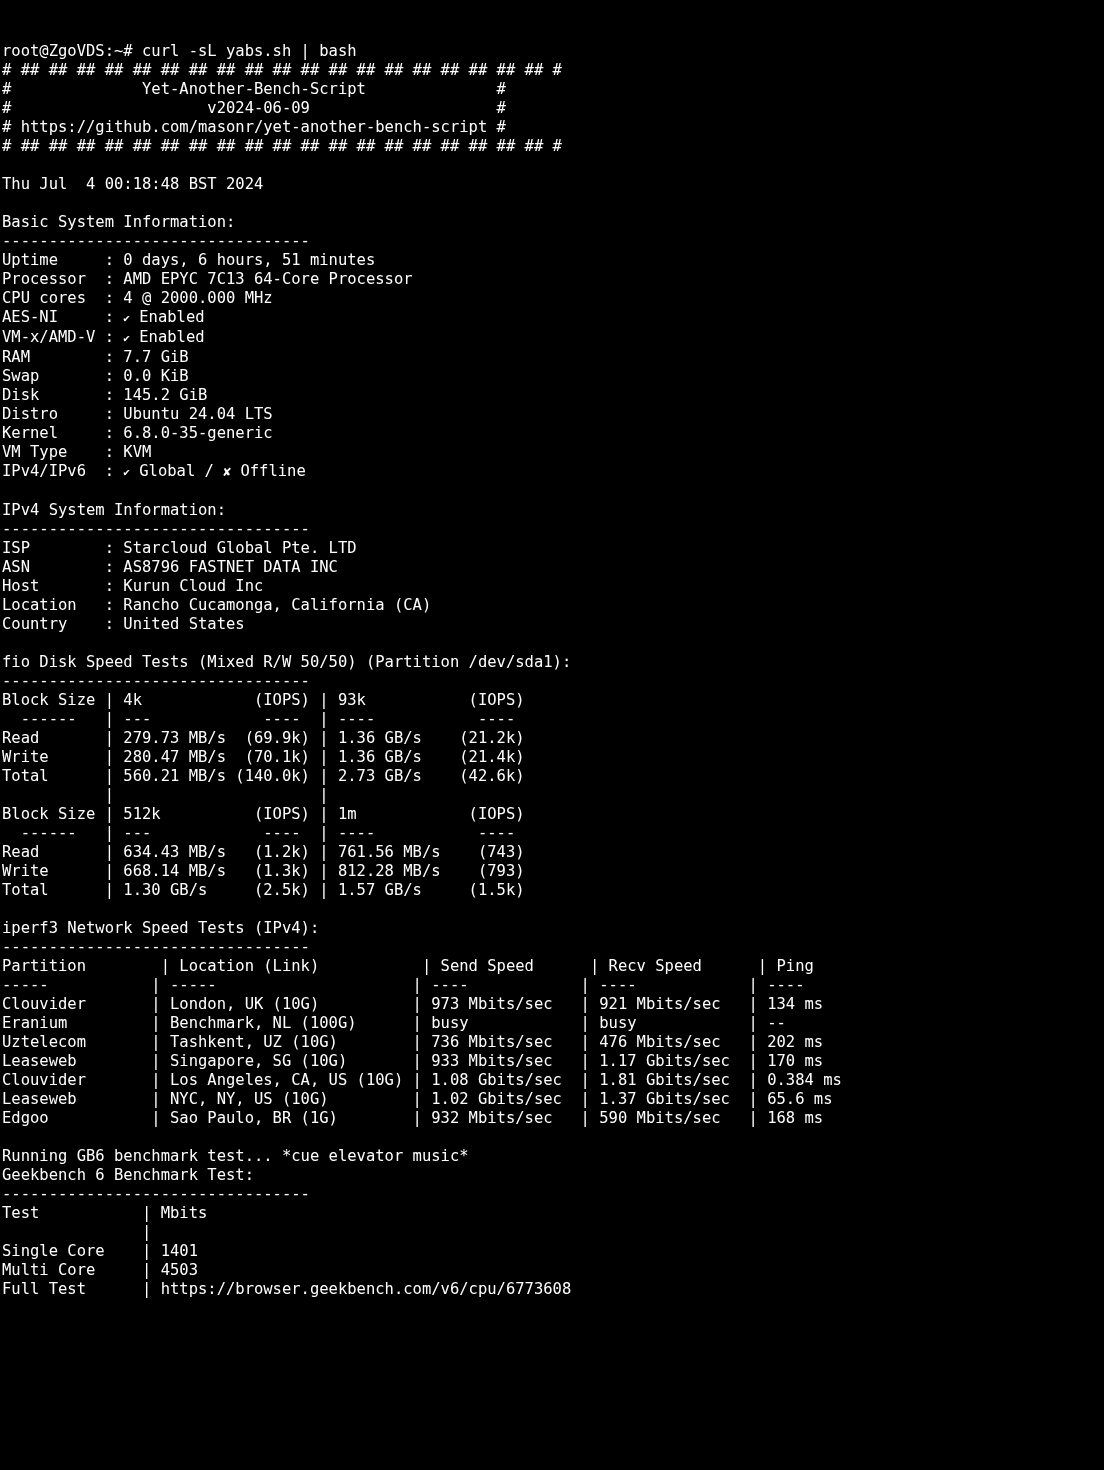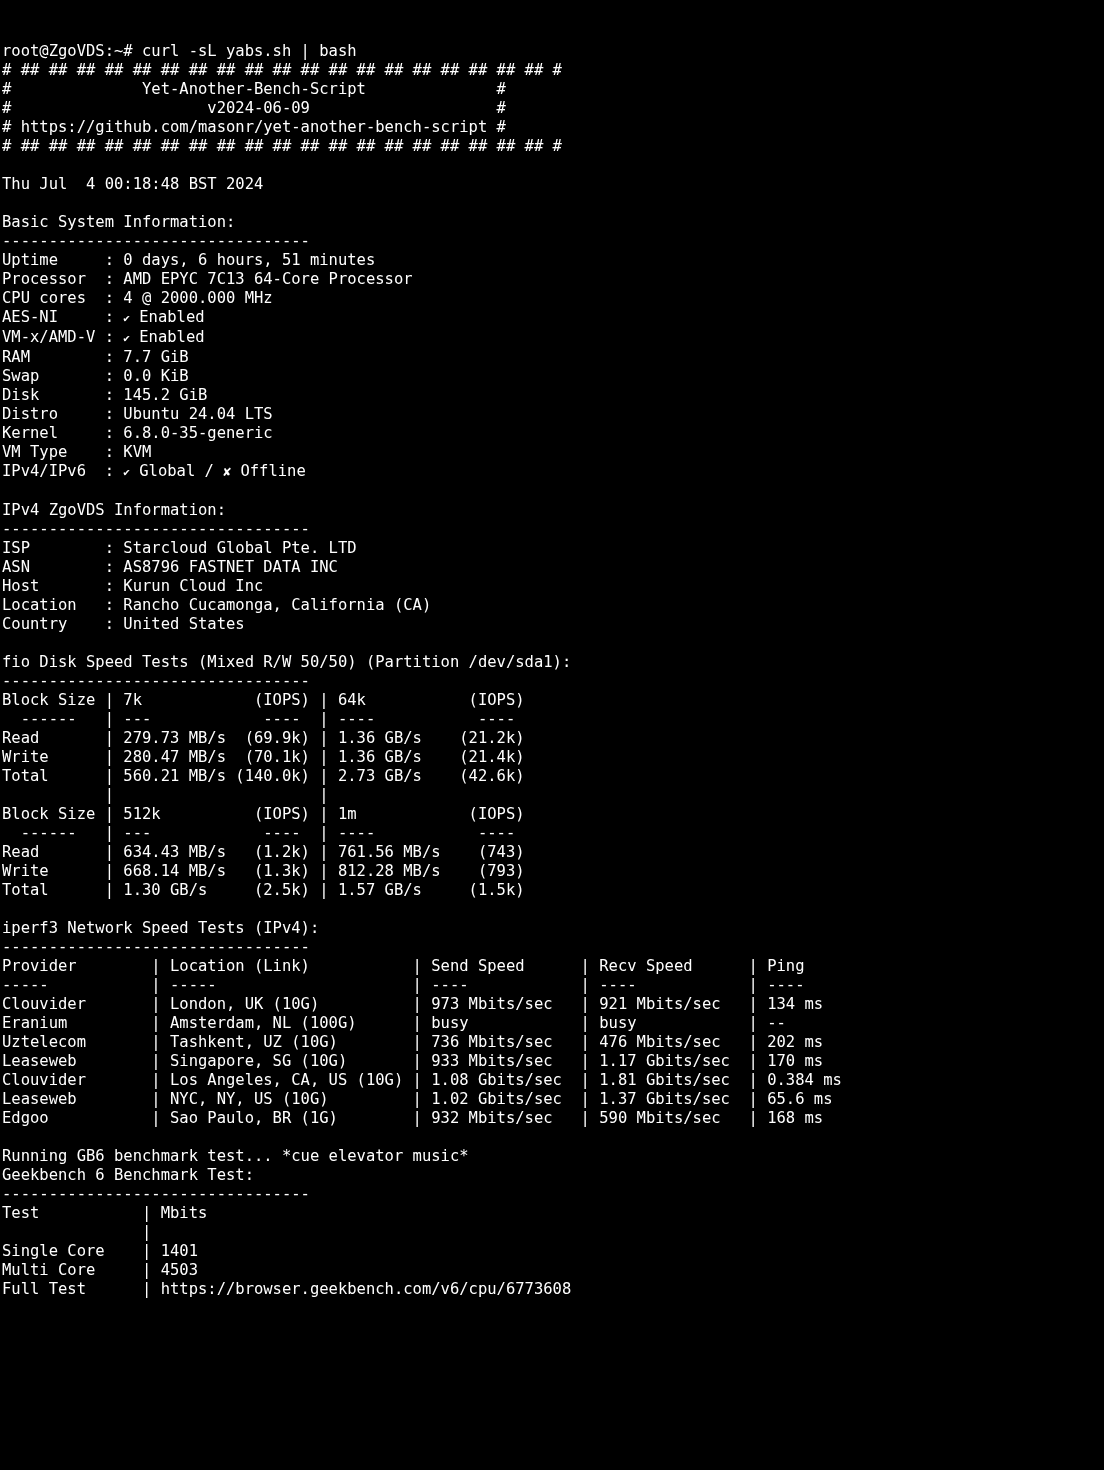--- a/index.html
+++ b/index.html
@@ -37,48 +37,48 @@
 <span>AES-NI     : </span><span class="check"></span><span> Enabled</span>
 <span>VM-x/AMD-V : </span><span class="check"></span><span> Enabled</span>
 <span>RAM        : 7.7 GiB</span>
 <span>Swap       : 0.0 KiB</span>
 <span>Disk       : 145.2 GiB</span>
 <span>Distro     : Ubuntu 24.04 LTS</span>
 <span>Kernel     : 6.8.0-35-generic</span>
 <span>VM Type    : KVM</span>
 <span>IPv4/IPv6  : </span><span class="check"></span><span> Global / </span><span class="cross"></span><span> Offline</span>
 
-<span>IPv4 ZgoVDS Information:</span>
+<span>IPv4 System Information:</span>
 <span>---------------------------------</span>
 <span>ISP        : Starcloud Global Pte. LTD</span>
 <span>ASN        : AS8796 FASTNET DATA INC</span>
 <span>Host       : Kurun Cloud Inc</span>
 <span>Location   : Rancho Cucamonga, California (CA)</span>
 <span>Country    : United States</span>
 
 <span>fio Disk Speed Tests (Mixed R/W 50/50) (Partition /dev/sda1):</span>
 <span>---------------------------------</span>
-<span>Block Size | 7k            (IOPS) | 64k           (IOPS)</span>
+<span>Block Size | 4k            (IOPS) | 93k           (IOPS)</span>
 <span>  ------   | ---            ----  | ----           ---- </span>
 <span>Read       | 279.73 MB/s  (69.9k) | 1.36 GB/s    (21.2k)</span>
 <span>Write      | 280.47 MB/s  (70.1k) | 1.36 GB/s    (21.4k)</span>
 <span>Total      | 560.21 MB/s (140.0k) | 2.73 GB/s    (42.6k)</span>
 <span>           |                      |                     </span>
 <span>Block Size | 512k          (IOPS) | 1m            (IOPS)</span>
 <span>  ------   | ---            ----  | ----           ---- </span>
 <span>Read       | 634.43 MB/s   (1.2k) | 761.56 MB/s    (743)</span>
 <span>Write      | 668.14 MB/s   (1.3k) | 812.28 MB/s    (793)</span>
 <span>Total      | 1.30 GB/s     (2.5k) | 1.57 GB/s     (1.5k)</span>
 
 <span>iperf3 Network Speed Tests (IPv4):</span>
 <span>---------------------------------</span>
-<span>Provider        | Location (Link)           | Send Speed      | Recv Speed      | Ping   </span>
+<span>Partition        | Location (Link)           | Send Speed      | Recv Speed      | Ping   </span>
 <span>-----           | -----                     | ----            | ----            | ----   </span>
 <span>Clouvider       | London, UK (10G)          | 973 Mbits/sec   | 921 Mbits/sec   | 134 ms </span>
-<span>Eranium         | Amsterdam, NL (100G)      | busy            | busy            | -- </span>
+<span>Eranium         | Benchmark, NL (100G)      | busy            | busy            | -- </span>
 <span>Uztelecom       | Tashkent, UZ (10G)        | 736 Mbits/sec   | 476 Mbits/sec   | 202 ms </span>
 <span>Leaseweb        | Singapore, SG (10G)       | 933 Mbits/sec   | 1.17 Gbits/sec  | 170 ms </span>
 <span>Clouvider       | Los Angeles, CA, US (10G) | 1.08 Gbits/sec  | 1.81 Gbits/sec  | 0.384 ms </span>
 <span>Leaseweb        | NYC, NY, US (10G)         | 1.02 Gbits/sec  | 1.37 Gbits/sec  | 65.6 ms </span>
 <span>Edgoo           | Sao Paulo, BR (1G)        | 932 Mbits/sec   | 590 Mbits/sec   | 168 ms </span>
 
 <span>Running GB6 benchmark test... *cue elevator music*</span>
 <span>Geekbench 6 Benchmark Test:</span>
 <span>---------------------------------</span>
 <span>Test           | Mbits</span>

